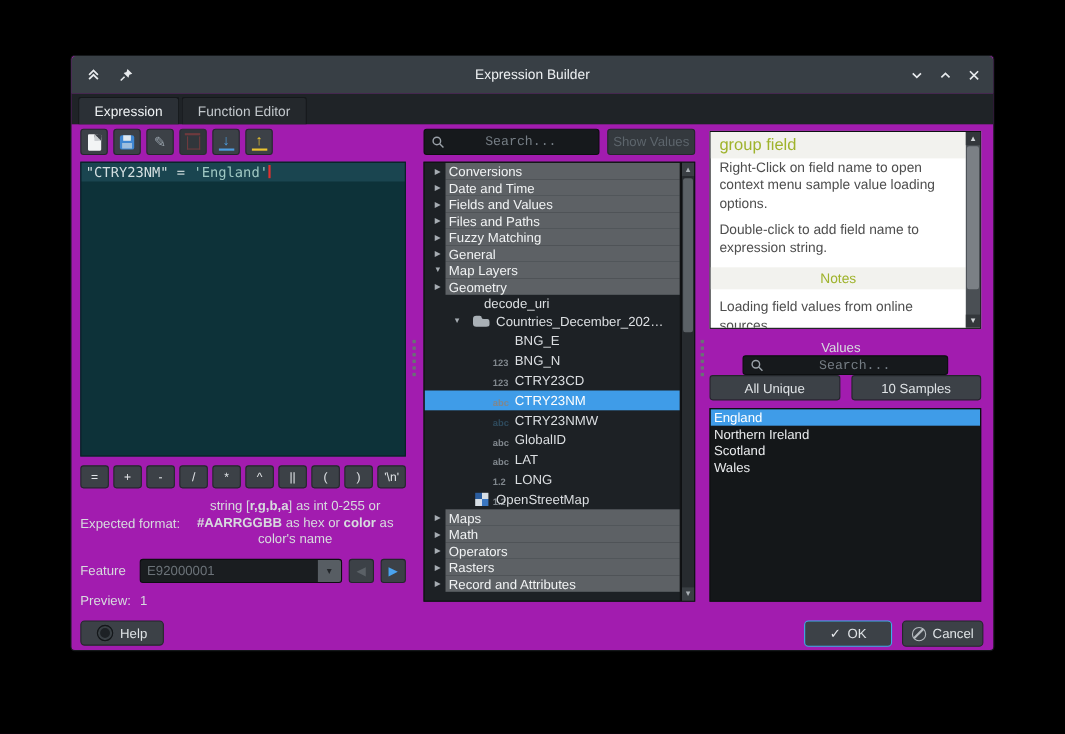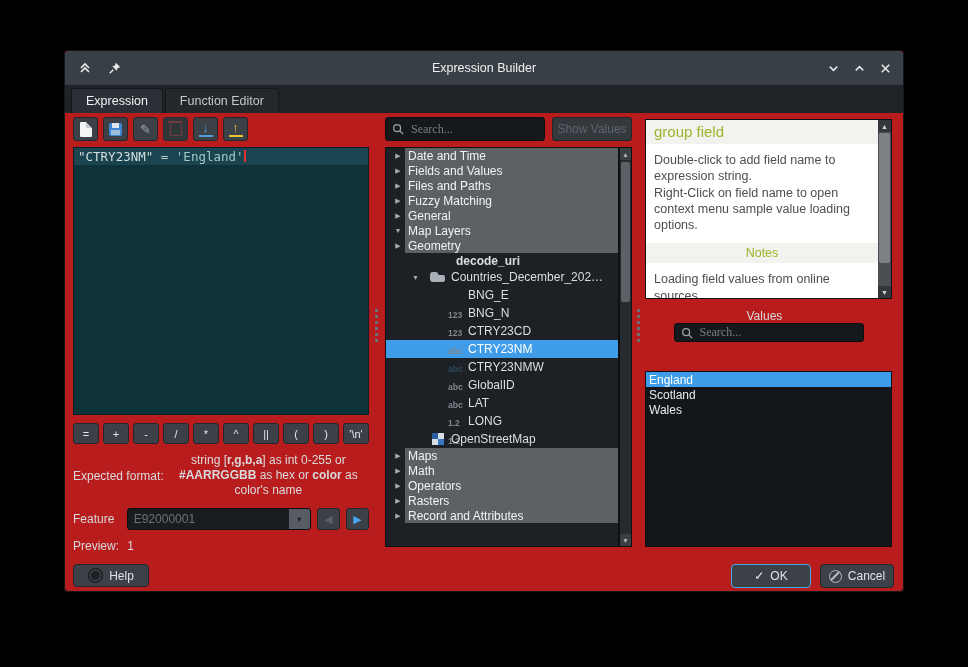--- a/index.html
+++ b/index.html
@@ -1,19 +1,19 @@
 <!DOCTYPE html>
 <html><head>
 <meta charset="utf-8">
 <style>
   html,body{margin:0;padding:0;background:#000;}
   .stage{position:relative;width:968px;height:667px;background:#000;overflow:hidden;
          font-family:"Liberation Sans",sans-serif;font-size:12px;color:#dfe3e6;}
   .dialog{position:absolute;left:64px;top:50px;width:840px;height:542px;
-          background:#b91c1c;border:1px solid #15181b;border-radius:4px;box-sizing:border-box;}
+          background:#a21caf;border:1px solid #15181b;border-radius:4px;box-sizing:border-box;}
   
   .titlebar{position:absolute;left:0;top:0;width:100%;height:34px;background:#383f45;
             border-radius:4px 4px 0 0;display:flex;align-items:center;}
   .title{position:absolute;left:0;right:0;text-align:center;color:#eef1f3;font-size:12.5px;}
   .ticon{width:24px;height:24px;display:flex;align-items:center;justify-content:center;flex:none;}
   .ticon svg{stroke:#e8ebee;fill:none;stroke-width:1.6;}
   .tleft{display:flex;margin-left:8px;gap:6px;z-index:2;}
   .tright{display:flex;margin-left:auto;margin-right:6px;gap:2px;z-index:2;}
   
   .tabbar{position:absolute;left:0;top:34px;width:100%;height:28px;background:#1f2327;
@@ -21,21 +21,21 @@
   .tab{height:24px;display:flex;align-items:center;padding:0 14px;font-size:12.5px;
        border:1px solid #15181b;border-bottom:none;border-radius:3px 3px 0 0;margin-right:2px;
        background:#24282c;color:#c3c8cc;}
   .tab.active{background:#2b3036;color:#eef1f3;}
   
   .btn{background:#3c4147;border:1px solid #23272b;border-radius:3px;color:#dfe3e6;
        display:flex;align-items:center;justify-content:center;box-sizing:border-box;}
   .searchbox{background:#16191c;border:1px solid #0c0e10;border-radius:3px;display:flex;
              align-items:center;padding:0 6px;box-sizing:border-box;}
   .searchbox input{background:transparent;border:none;outline:none;color:#aeb4ba;
-                   font-family:Liberation Serif, serif;font-size:12px;width:100%;}
+                   font-family:Liberation Mono, monospace;font-size:12px;width:100%;text-align:center;}
   .searchbox input::placeholder{color:#767e85;}
   .mag{flex:none;margin-right:5px;}
   
   .panel-left{position:absolute;left:8px;top:66px;width:296px;height:440px;}
   .exp-toolbar{position:absolute;left:0;top:0;display:flex;gap:5px;}
   .tool-btn{width:25px;height:24px;}
   .tool-btn.flat{background:#31363b;border-color:#2a2e32;}
   .icon-newfile{width:12px;height:15px;background:#f2f4f5;border-radius:1px;position:relative;}
   .icon-newfile:after{content:"";position:absolute;right:0;top:0;border:3px solid #3c4147;
         border-left-color:#c9cdd0;border-bottom-color:#c9cdd0;}
@@ -78,21 +78,21 @@
   .panel-mid{position:absolute;left:320px;top:66px;width:247px;height:440px;}
   .mid-top{position:absolute;left:0;top:0;width:247px;display:flex;}
   .mid-search{width:160px;height:24px;}
   .show-values{margin-left:auto;width:80px;height:24px;color:#5d656c;background:#34393e;}
   .tree{position:absolute;left:0;top:30px;width:234px;height:400px;background:#1d2125;
         border:1px solid #0e1012;box-sizing:border-box;overflow:hidden;}
   .trow{display:flex;align-items:center;height:15px;color:#dcdfe2;cursor:default;}
   .trow.tall{height:18px;}
   .arr{width:14px;flex:none;text-align:center;font-size:7px;color:#a6acb2;padding-left:5px;}
   .band{flex:1;align-self:stretch;display:flex;align-items:center;background:#5d6165;color:#f1f3f4;padding-left:3px;}
-  .fn-lbl{padding-left:70px;font-weight:bold;}
+  .fn-lbl{padding-left:54px;}
   .lay-arr{padding-left:26px;width:14px;flex:none;font-size:7px;color:#a6acb2;}
   .lay-icon{width:17px;height:12px;margin:0 5px 0 3px;flex:none;}
   .badge{width:20px;margin-left:62px;flex:none;font-size:8.5px;color:#80878d;font-weight:bold;text-align:left;margin-top:40px;}
   .trow.sel{background:#3f9ce8;color:#ffffff;}
   .trow.sel .badge{color:#2e4a5c;}
   .osm-icon{width:12px;height:12px;margin-left:46px;margin-right:7px;flex:none;
             background:conic-gradient(#d7dee5 90deg,#3a77c2 90deg 180deg,#d7dee5 180deg 270deg,#2b5d9e 270deg);}
   .vscroll{position:absolute;right:0;top:30px;width:13px;height:400px;background:#272b2f;
            border:1px solid #0e1012;box-sizing:border-box;}
   .vscroll .sbtn{height:12px;display:flex;align-items:center;justify-content:center;
@@ -273,20 +273,24 @@
               <line x1="9" y1="9" x2="13" y2="13" stroke="#9aa1a8" stroke-width="1.5"></line>
             </svg>
         <input placeholder="Search..." style="">
       </div>
       <div class="btn show-values">Show Values</div>
     </div>
 
     <div class="tree">
       <div class="trow">
             <span class="arr">▶</span>
+            <span class="band">Conversions</span>
+          </div>
+      <div class="trow">
+            <span class="arr">▶</span>
             <span class="band">Date and Time</span>
           </div>
       <div class="trow">
             <span class="arr">▶</span>
             <span class="band">Fields and Values</span>
           </div>
       <div class="trow">
             <span class="arr">▶</span>
             <span class="band">Files and Paths</span>
           </div>
@@ -377,22 +381,22 @@
       <div class="sbtn">▲</div>
       <div class="handle" style="top:14px;height:140px;"></div>
       <div class="sbtn bottom">▼</div>
     </div>
   </div>
 
   <div class="panel-right">
     <div class="helpbox">
       <div class="help-inner">
         <div class="help-h1">group field</div>
+        <div class="help-p" style="margin-top:0;">Right-Click on field name to open context menu sample value loading options.</div>
         <div class="help-p">Double-click to add field name to expression string.</div>
-        <div class="help-p" style="margin-top:0;">Right-Click on field name to open context menu sample value loading options.</div>
         <div class="help-h2">Notes</div>
         <div class="help-p">Loading field values from online sources</div>
       </div>
       <div class="help-scroll">
         <div class="sbtn">▲</div>
         <div class="handle"></div>
         <div class="sbtn bottom">▼</div>
       </div>
     </div>
 
@@ -400,23 +404,28 @@
       <span class="values-label">Values</span>
       <div class="searchbox values-search">
         <svg class="mag" width="12" height="12" viewBox="0 0 14 14">
               <circle cx="6" cy="6" r="4" stroke="#9aa1a8" stroke-width="1.5" fill="none"></circle>
               <line x1="9" y1="9" x2="13" y2="13" stroke="#9aa1a8" stroke-width="1.5"></line>
             </svg>
         <input placeholder="Search..." style="">
       </div>
     </div>
 
+    <div class="vbtns">
+      <div class="btn vbtn">All Unique</div>
+      <div class="btn vbtn">10 Samples</div>
+    </div>
 
     <div class="vlist">
       <div class="vrow sel">England</div>
+      <div class="vrow">Northern Ireland</div>
       <div class="vrow">Scotland</div>
       <div class="vrow">Wales</div>
     </div>
   </div>
 
   <div class="bottombar">
     <div class="btn help-btn">
       <span class="buoy"></span>
       <span>Help</span>
     </div>

